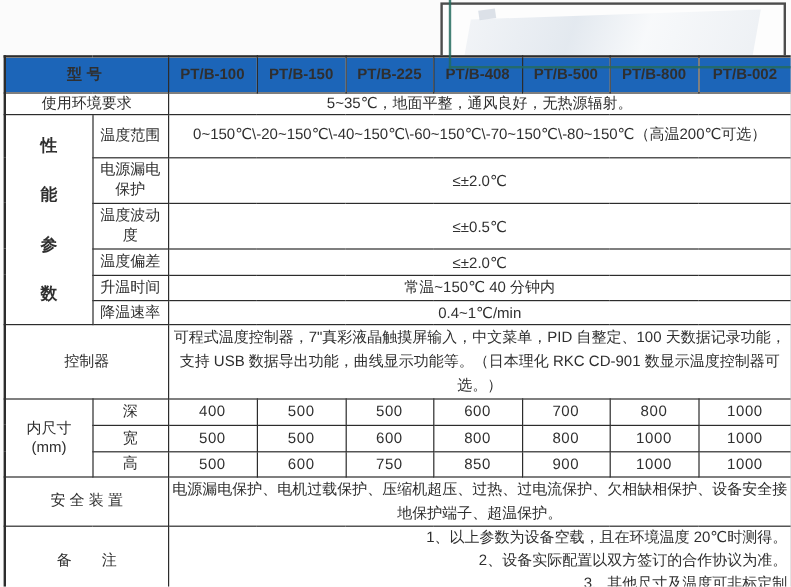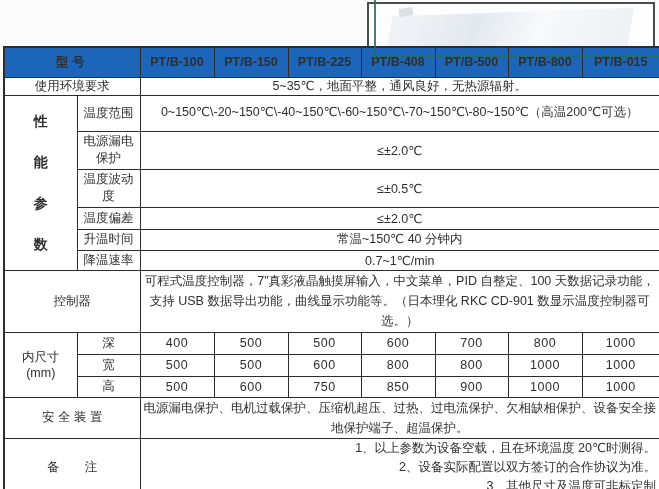--- a/index.html
+++ b/index.html
@@ -152,21 +152,21 @@
 
     <tbody>
         <tr class="r-header">
       <td colspan="2" class="model-title">型号</td>
       <td class="model-head">PT/B-100</td>
       <td class="model-head">PT/B-150</td>
       <td class="model-head">PT/B-225</td>
       <td class="model-head">PT/B-408</td>
       <td class="model-head">PT/B-500</td>
       <td class="model-head">PT/B-800</td>
-      <td class="model-head">PT/B-015</td>
+      <td class="model-head">PT/B-002</td>
     </tr>
 
     <tr class="r-env">
       <td colspan="2">使用环境要求</td>
       <td colspan="7" class="value-cell">5~35℃，地面平整，通风良好，无热源辐射。</td>
     </tr>
 
     <tr class="r-range">
       <td rowspan="6" class="group-label">
         <div class="v-chars">
@@ -195,21 +195,21 @@
       <td colspan="7" class="value-cell">≤±2.0℃</td>
     </tr>
 
     <tr class="r-heat">
       <td>升温时间</td>
       <td colspan="7" class="value-cell">常温~150℃ 40 分钟内</td>
     </tr>
 
     <tr class="r-cool">
       <td>降温速率</td>
-      <td colspan="7" class="value-cell">0.7~1℃/min</td>
+      <td colspan="7" class="value-cell">0.4~1℃/min</td>
     </tr>
 
     <tr class="r-ctrl">
       <td colspan="2">控制器</td>
       <td colspan="7" class="left-text">可程式温度控制器，7"真彩液晶触摸屏输入，中文菜单，PID 自整定、100 天数据记录功能，支持 USB 数据导出功能，曲线显示功能等。（日本理化 RKC CD-901 数显示温度控制器可选。）</td>
     </tr>
 
     <tr class="r-dim">
       <td rowspan="3">内尺寸(mm)</td>
       <td>深</td>

